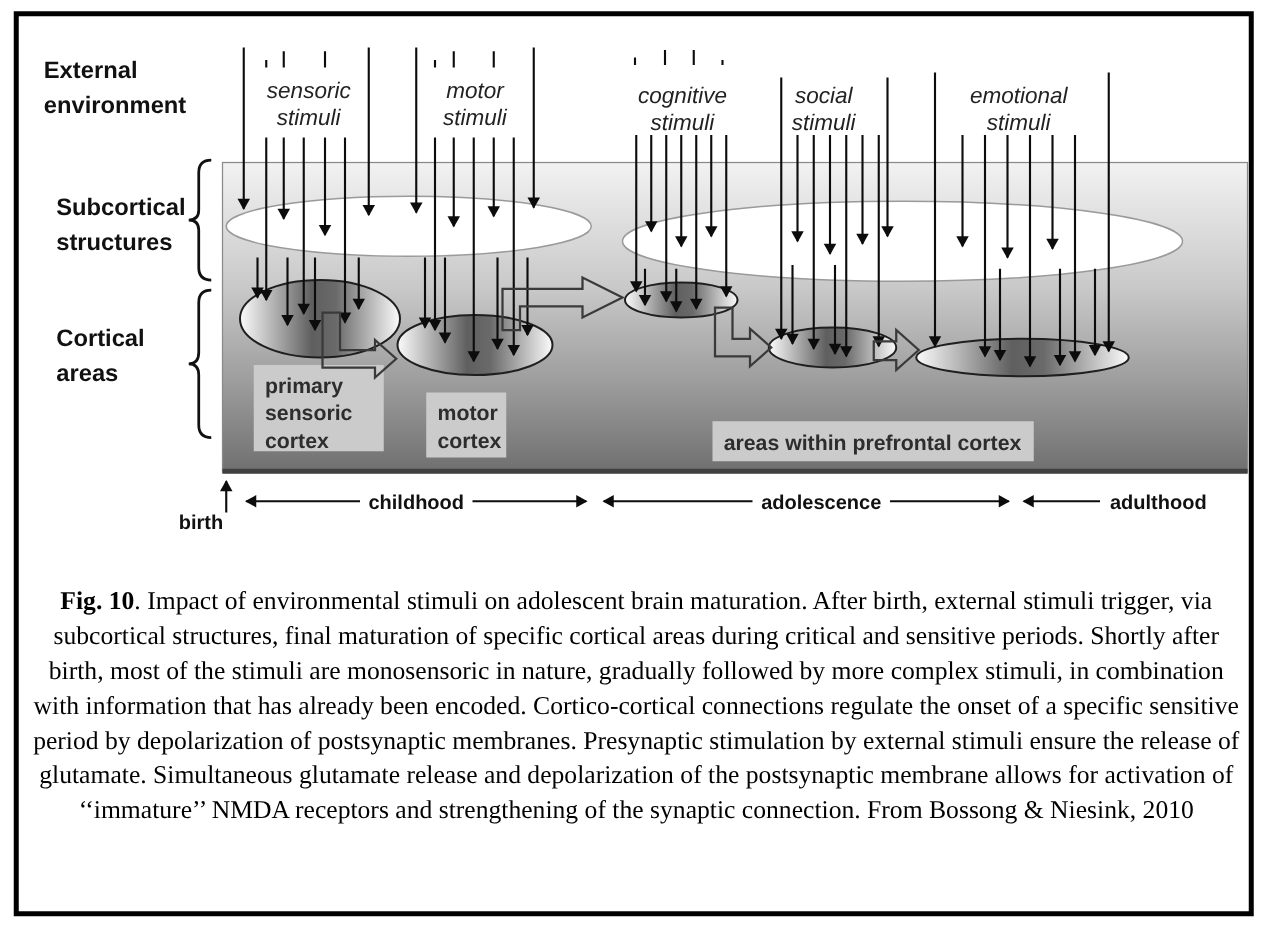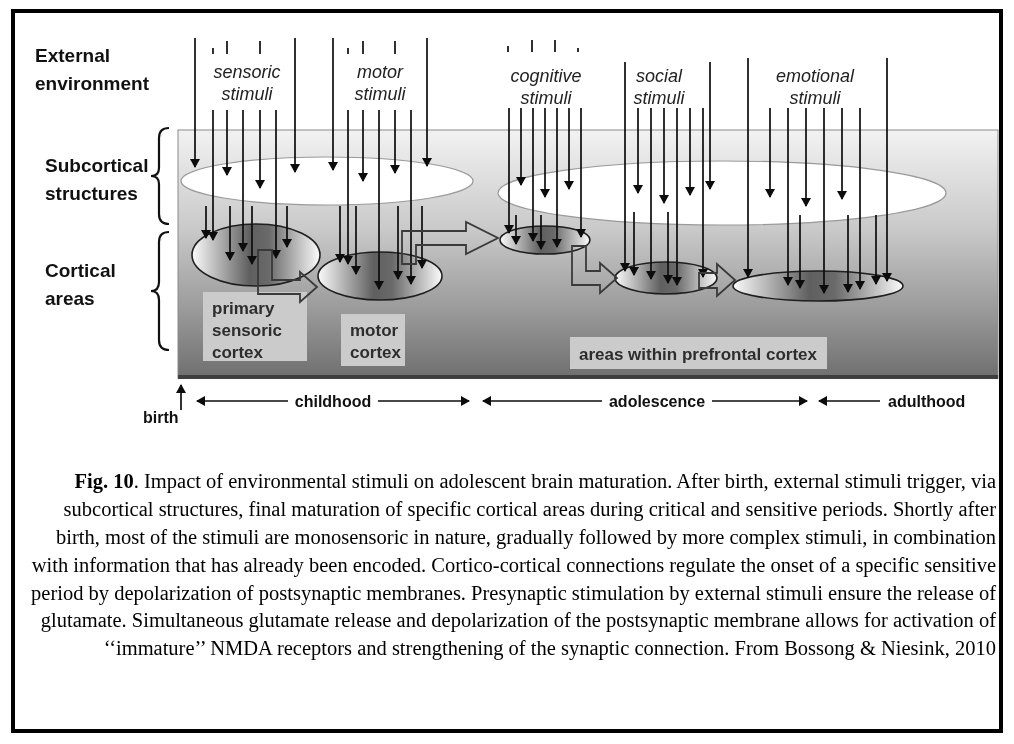--- a/index.html
+++ b/index.html
@@ -3,21 +3,21 @@
 <meta charset="utf-8">
 <style>
   html,body{margin:0;padding:0;background:#fff;}
   body{width:1014px;height:744px;position:relative;overflow:hidden;
        font-family:"Liberation Sans",sans-serif;}
   .frame{position:absolute;left:11px;top:9px;width:992px;height:724px;
          border:4px solid #000;box-sizing:border-box;background:#fff;}
   .fig-svg{position:absolute;left:0;top:0;}
   .caption{position:absolute;left:22px;top:468px;width:974px;
            font-family:"Liberation Serif",serif;font-size:20.5px;
-           line-height:1.36;color:#000;text-align:right;}
+           line-height:1.36;color:#000;text-align:center;}
   .t-bold{font:bold 19px "Liberation Sans",sans-serif;fill:#111;}
   .t-ital{font:italic 18px "Liberation Sans",sans-serif;fill:#222;}
   .t-box{font:bold 17px "Liberation Sans",sans-serif;fill:#2d2d2d;}
   .t-tl{font:bold 16px "Liberation Sans",sans-serif;fill:#111;}
   .arrow{stroke:#0c0c0c;stroke-width:1.7;}
   .tick{stroke:#0c0c0c;stroke-width:1.7;}
   .conn{fill:none;stroke:#3a3a3a;stroke-width:1.8;}
   .brace{fill:none;stroke:#111;stroke-width:2.2;}
   .anch{text-anchor:middle;}
 </style>

